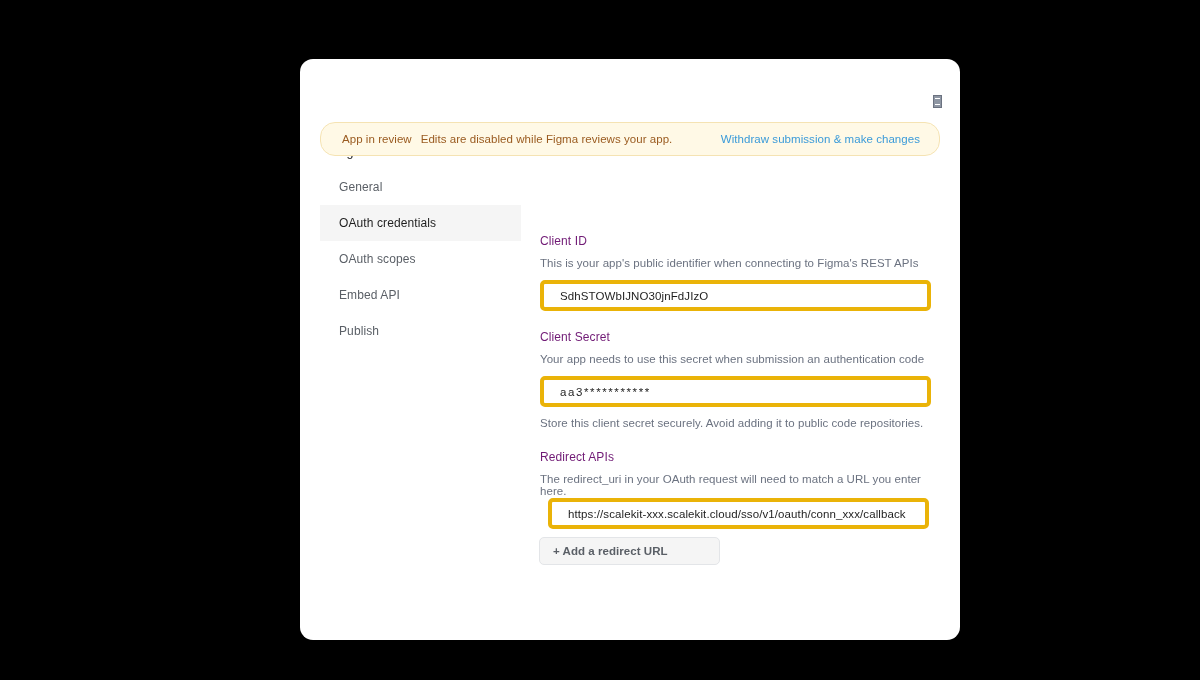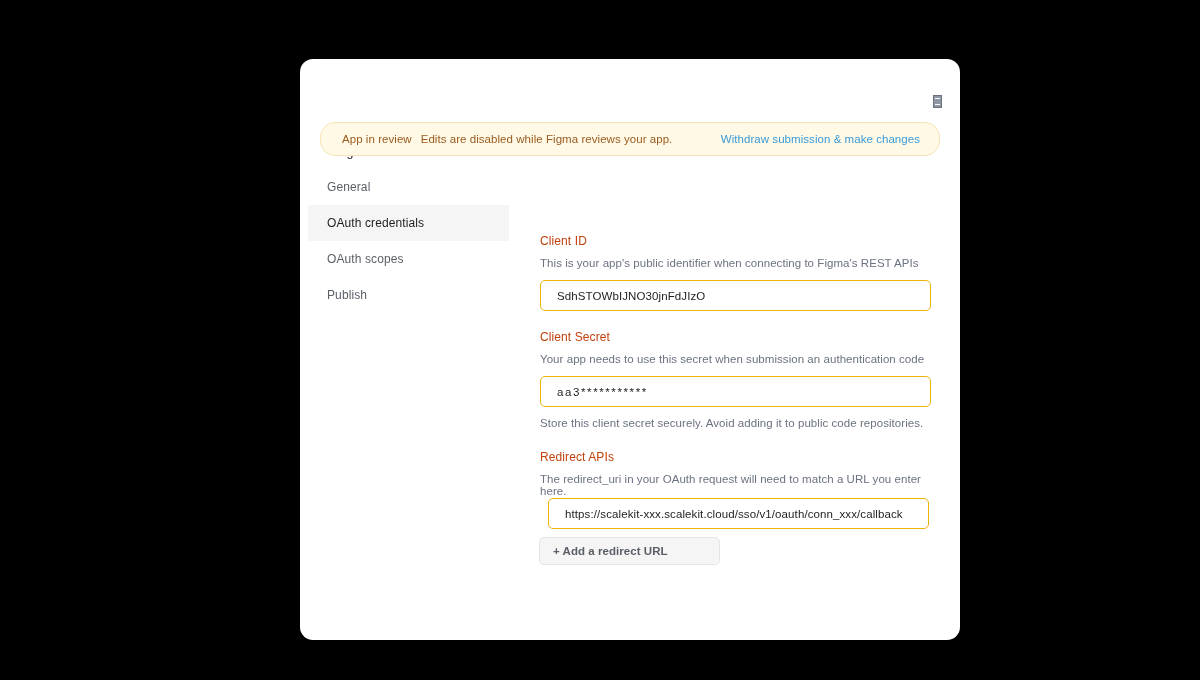--- a/index.html
+++ b/index.html
@@ -127,21 +127,21 @@
     position: absolute;
     left: 0;
     top: 110px;
     width: 660px;
     bottom: 0;
   }
 
   
   .sidebar {
     position: absolute;
-    left: 8px;
+    left: 20px;
     top: 0;
     width: 201px;
   }
   .nav-item {
     height: 36px;
     display: flex;
     align-items: center;
     padding-left: 19px;
     box-sizing: border-box;
     font-size: 12px;
@@ -158,41 +158,41 @@
   
   .content {
     position: absolute;
     left: 240px;
     top: 0;
     width: 400px;
   }
 
   .field-label {
     font-size: 12px;
-    color: #c2410c;
+    color: #701a75;
     letter-spacing: 0.1px;
     margin: 0;
   }
   .field-desc {
     font-size: 11.5px;
     color: #6b7280;
     letter-spacing: 0.05px;
     margin: 0;
   }
   .field-hint {
     font-size: 11.5px;
     color: #6b7280;
     letter-spacing: 0.05px;
     margin: 0;
   }
 
   .text-input {
     box-sizing: border-box;
     height: 31px;
-    border: 1px solid #eab308;
+    border: 4px solid #eab308;
     border-radius: 5px;
     background: #ffffff;
     display: flex;
     align-items: center;
     padding-left: 16px;
     font-size: 11.5px;
     color: #1e1e1e;
     letter-spacing: 0.1px;
     white-space: nowrap;
     overflow: hidden;
@@ -256,20 +256,21 @@
       </div>
       <span class="banner-link">Withdraw submission &amp; make changes</span>
     </div>
 
     <div class="body-wrap">
 
       <nav class="sidebar">
         <div class="nav-item">General</div>
         <div class="nav-item selected">OAuth credentials</div>
         <div class="nav-item">OAuth scopes</div>
+        <div class="nav-item">Embed API</div>
         <div class="nav-item">Publish</div>
       </nav>
 
       <section class="content">
 
         <div class="field-label sec-clientid-label">Client ID</div>
         <div class="field-desc sec-clientid-desc">This is your app's public identifier when connecting to Figma's REST APIs</div>
         <div class="text-input sec-clientid-input">SdhSTOWbIJNO30jnFdJIzO</div>
 
         <div class="field-label sec-secret-label">Client Secret</div>

